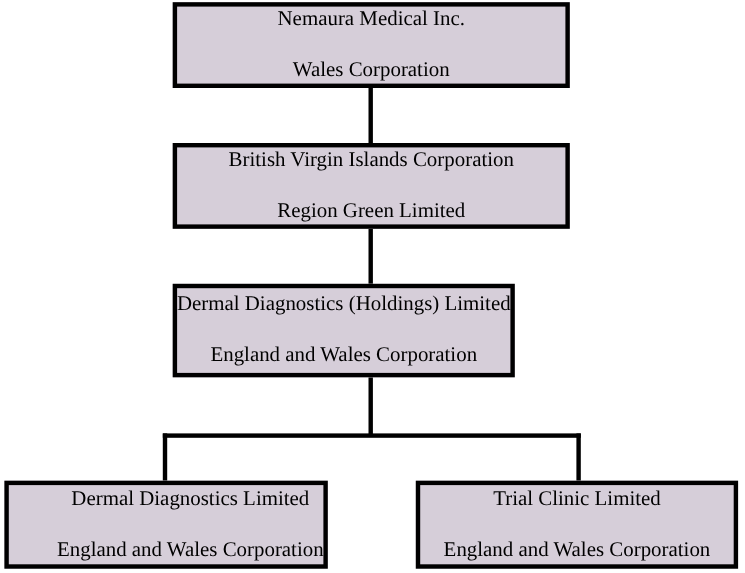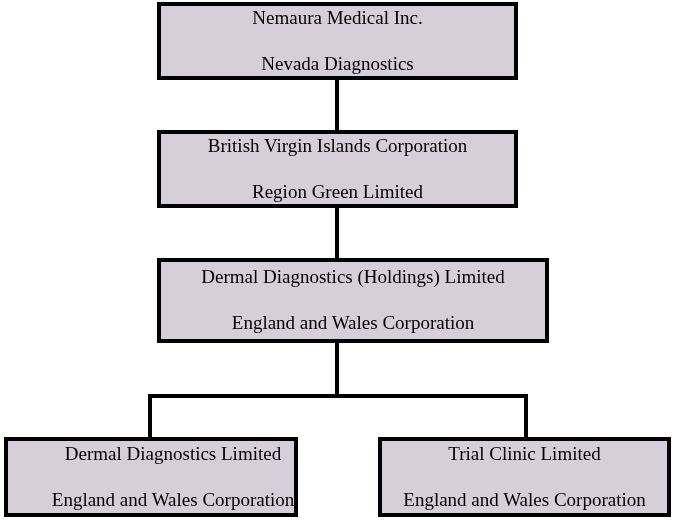--- a/index.html
+++ b/index.html
@@ -35,21 +35,21 @@
     white-space: nowrap;
   }
   .connector {
     position: absolute;
     background: #000000;
     z-index: 1;
   }
   
   #node-0 { left: 157px; top: 2px;   width: 361px; height: 78px; }
   #node-1 { left: 157px; top: 130px; width: 361px; height: 78px; }
-  #node-2 { left: 157px; top: 258px; width: 392px; height: 85px; }
+  #node-2 { left: 157px; top: 258px; width: 311px; height: 85px; }
   #node-3 { left: 4px;   top: 437px; width: 294px; height: 80px; padding-left: 44px; }
   #node-4 { left: 378px; top: 437px; width: 293px; height: 80px; }
   
   #conn-v1 { left: 335px; top: 80px;  width: 4px;   height: 50px; }
   #conn-v2 { left: 335px; top: 208px; width: 4px;   height: 50px; }
   #conn-v3 { left: 335px; top: 343px; width: 4px;   height: 53px; }
   #conn-h  { left: 148px; top: 394px; width: 380px; height: 4px;  }
   #conn-vl { left: 148px; top: 394px; width: 4px;   height: 43px; }
   #conn-vr { left: 524px; top: 394px; width: 4px;   height: 43px; }
 </style>
@@ -60,21 +60,21 @@
 
   <div class="connector" id="conn-v1"></div>
   <div class="connector" id="conn-v2"></div>
   <div class="connector" id="conn-v3"></div>
   <div class="connector" id="conn-h"></div>
   <div class="connector" id="conn-vl"></div>
   <div class="connector" id="conn-vr"></div>
 
   <div class="org-box" id="node-0">
     <span class="line">Nemaura Medical Inc.</span>
-    <span class="line">Nevada Diagnostics</span>
+    <span class="line">Wales Corporation</span>
   </div>
 
   <div class="org-box" id="node-1">
     <span class="line">British Virgin Islands Corporation</span>
     <span class="line">Region Green Limited</span>
   </div>
 
   <div class="org-box" id="node-2">
     <span class="line">Dermal Diagnostics (Holdings) Limited</span>
     <span class="line">England and Wales Corporation</span>

